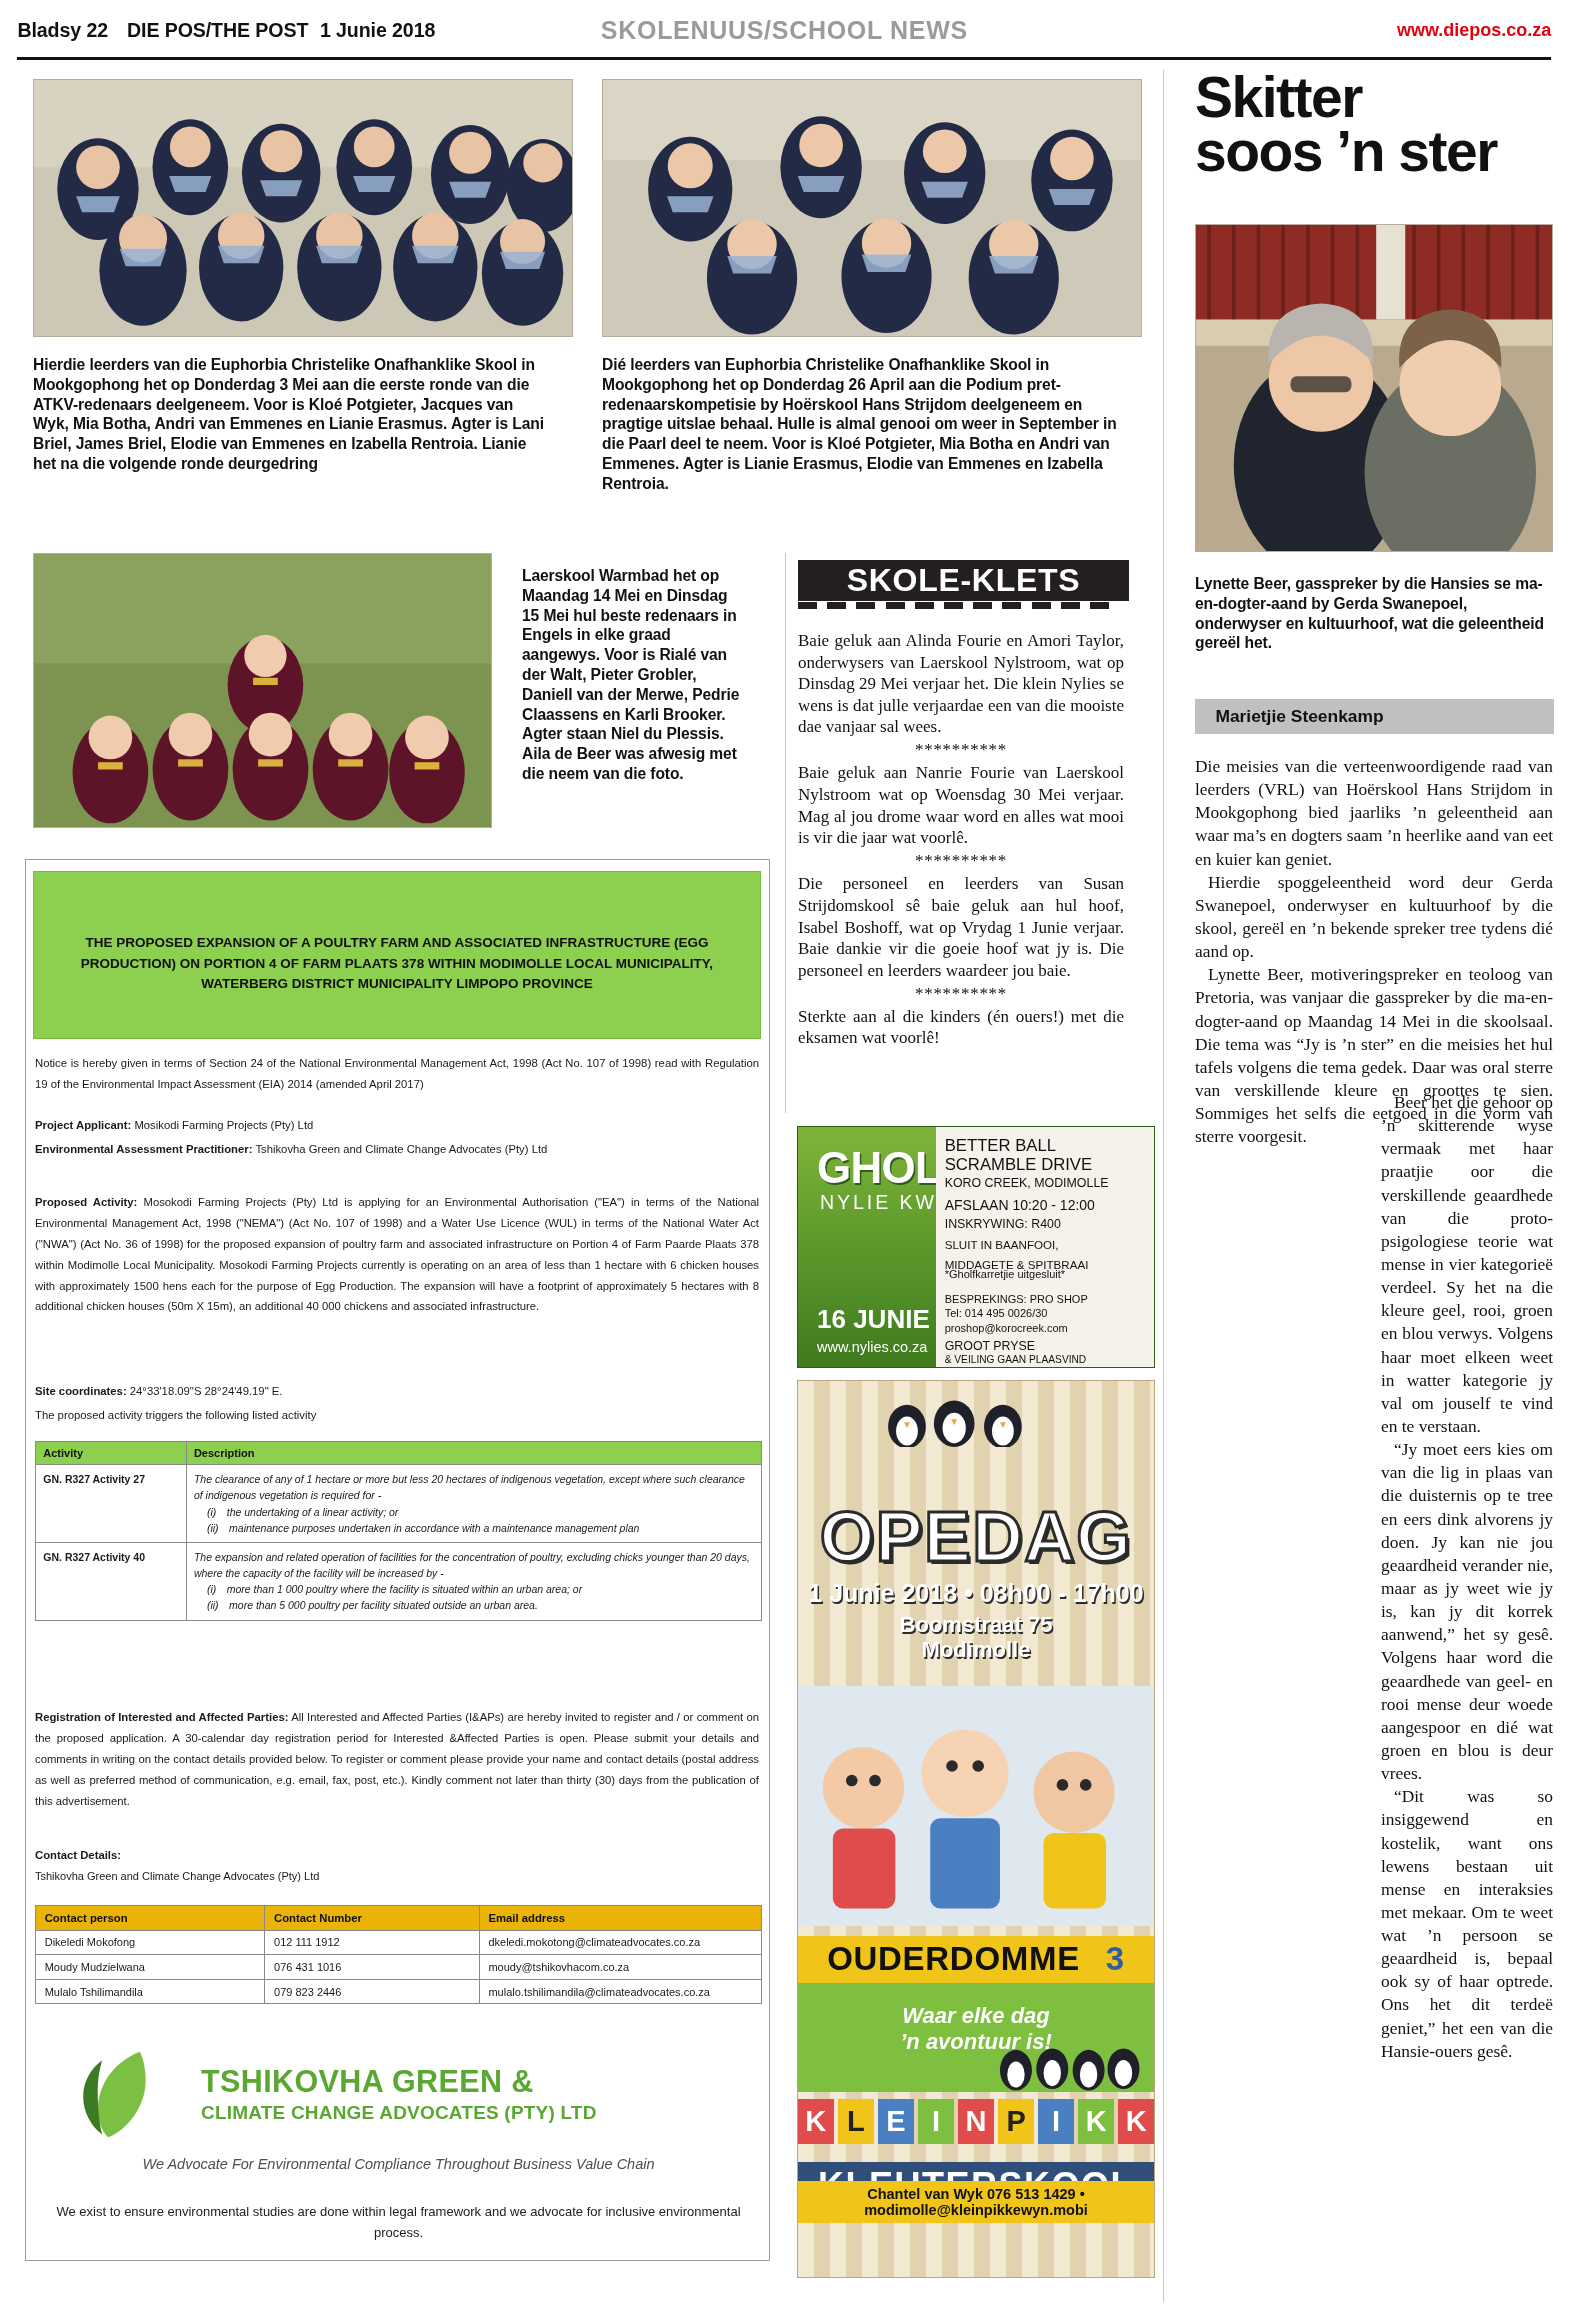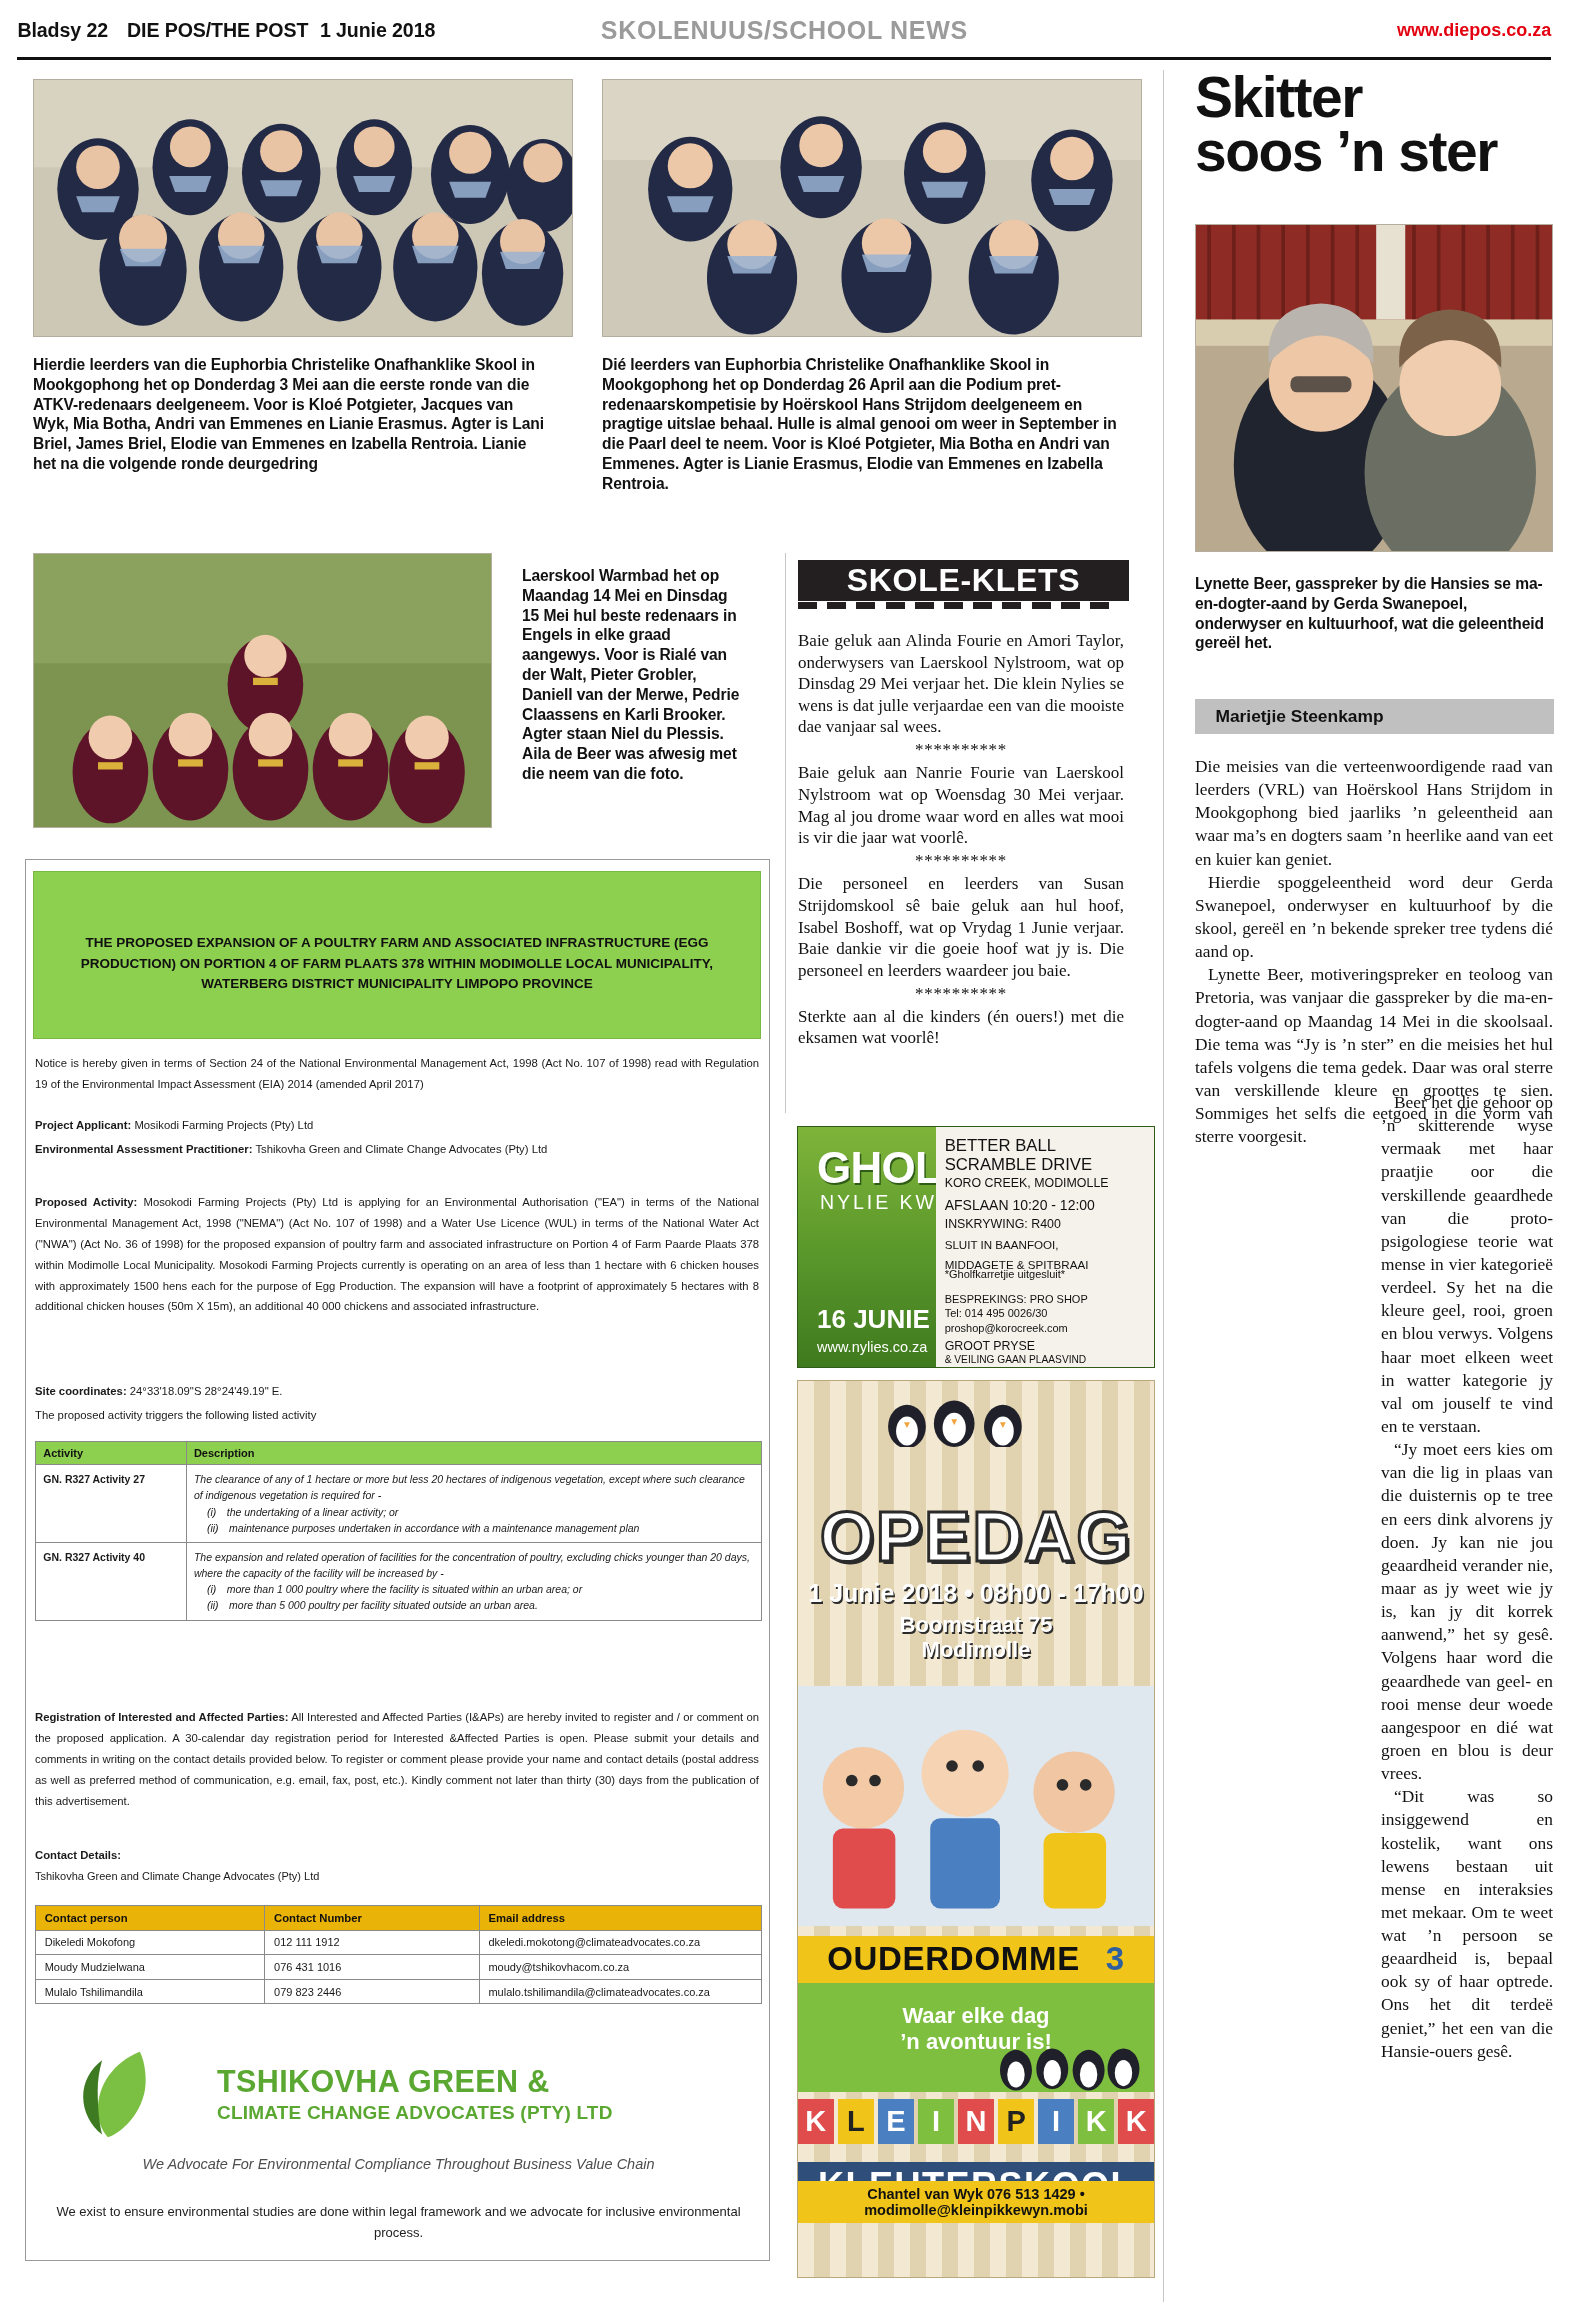--- a/index.html
+++ b/index.html
@@ -102,21 +102,21 @@
              -webkit-text-stroke:2.9px #2b2b2b;text-shadow:2.9px 2.9px 0 #2b2b2b;white-space:nowrap;}
   .ope-date{position:absolute;left:50%;transform:translateX(-50%);color:#fff;
             font-weight:bold;font-size:25px;white-space:nowrap;text-shadow:1.5px 1.5px 0 #2b2b2b;}
   .ope-addr{position:absolute;left:50%;transform:translateX(-50%);color:#fff;
             font-weight:bold;font-size:22px;white-space:nowrap;text-align:center;line-height:1.15;
             text-shadow:1.5px 1.5px 0 #2b2b2b;}
   .ope-ouder{position:absolute;left:0;right:0;background:#f0c419;text-align:center;
              color:#111;font-weight:bold;font-size:33px;padding:4.4px 0;letter-spacing:0.7px;}
   .ope-green{position:absolute;left:0;right:0;background:#7fbf3f;}
   .ope-slogan{position:absolute;left:50%;transform:translateX(-50%);color:#fff;
-              font-weight:bold;font-size:22px;white-space:nowrap;text-align:center;line-height:1.2;}
+              font-weight:bold;font-size:22px;white-space:nowrap;font-style:italic;text-align:center;line-height:1.2;}
   .kp{position:absolute;left:0;right:0;display:flex;justify-content:center;gap:4.4px;}
   .kp i{display:block;width:38px;height:45px;font-style:normal;color:#fff;font-weight:bold;
         font-size:29px;text-align:center;line-height:45px;}
   .kleuter{position:absolute;left:0;right:0;background:#2f4f7a;color:#fff;text-align:center;
            font-weight:bold;font-size:36px;letter-spacing:1.5px;padding:2.9px 0;}
   .ope-foot{position:absolute;left:0;right:0;background:#f0c419;text-align:center;
             color:#111;font-weight:bold;font-size:14.5px;padding:5.1px 0;}
 
   .sk-photo-grass{background:linear-gradient(180deg,#8fa35a 0 40%,#6e8a3f 40% 100%);}
 </style>
@@ -419,21 +419,21 @@
       <td>mulalo.tshilimandila@climateadvocates.co.za</td>
     </tr>
   </tbody>
     </table>
 
   <div class="logo-wrap" style="left:73px;top:2043px;width:654px;height:102px;">
     <svg width="109" height="95" viewBox="0 0 150 130">
       <path d="M92 6C56 20 34 52 34 86c0 14 5 28 14 38 26-10 52-42 52-78 0-16-3-30-8-40z" fill="#7cc043"></path>
       <path d="M40 120C24 108 14 88 14 68c0-20 10-38 26-50-4 14-6 28-6 42 0 24 2 44 6 60z" fill="#3d7a22"></path>
     </svg>
-    <div style="margin-left:35px;">
+    <div style="margin-left:19px;">
       <div class="logo-txt1">TSHIKOVHA GREEN &amp;</div>
       <div class="logo-txt2">CLIMATE CHANGE ADVOCATES (PTY) LTD</div>
     </div>
   </div>
   <div class="logo-tag" style="left:35px;top:2156px;">We Advocate For Environmental Compliance Throughout Business Value Chain</div>
   <div class="logo-foot" style="left:35px;top:2202px;width:727px;">We exist to ensure environmental studies are done within legal framework and we advocate for inclusive environmental process.</div>
 
   <div class="ad golf" style="left:797px;top:1126px;width:356px;height:240px;">
     <div class="golf-title">GHOLFDAG</div>
     <div class="golf-sub">NYLIE KWAGGA</div>

